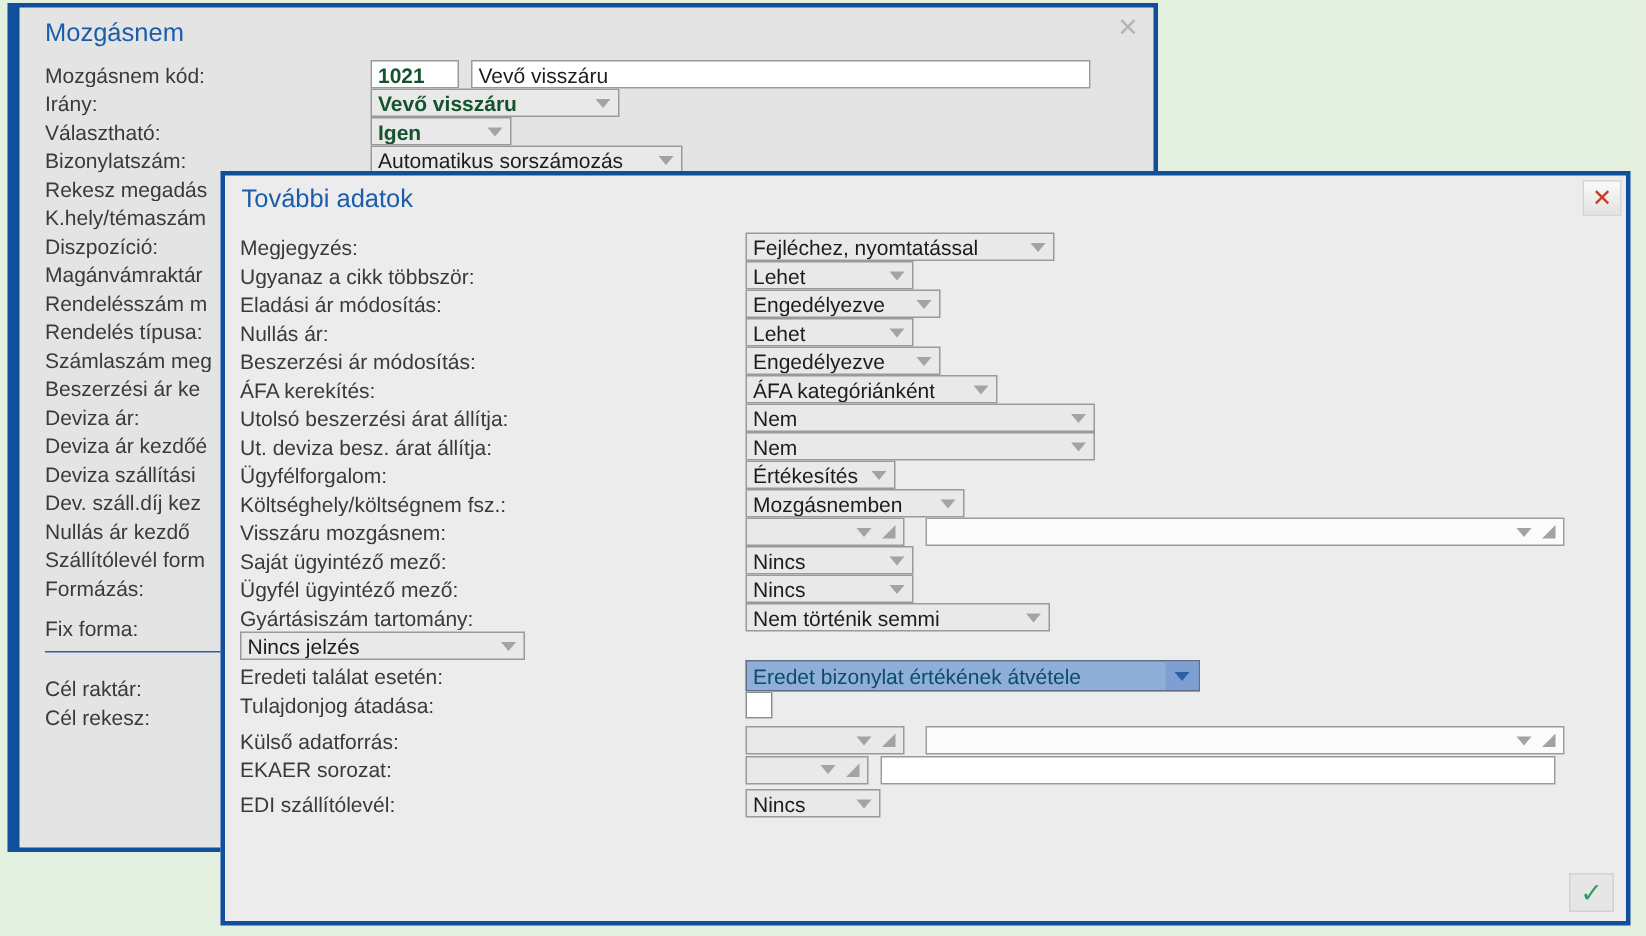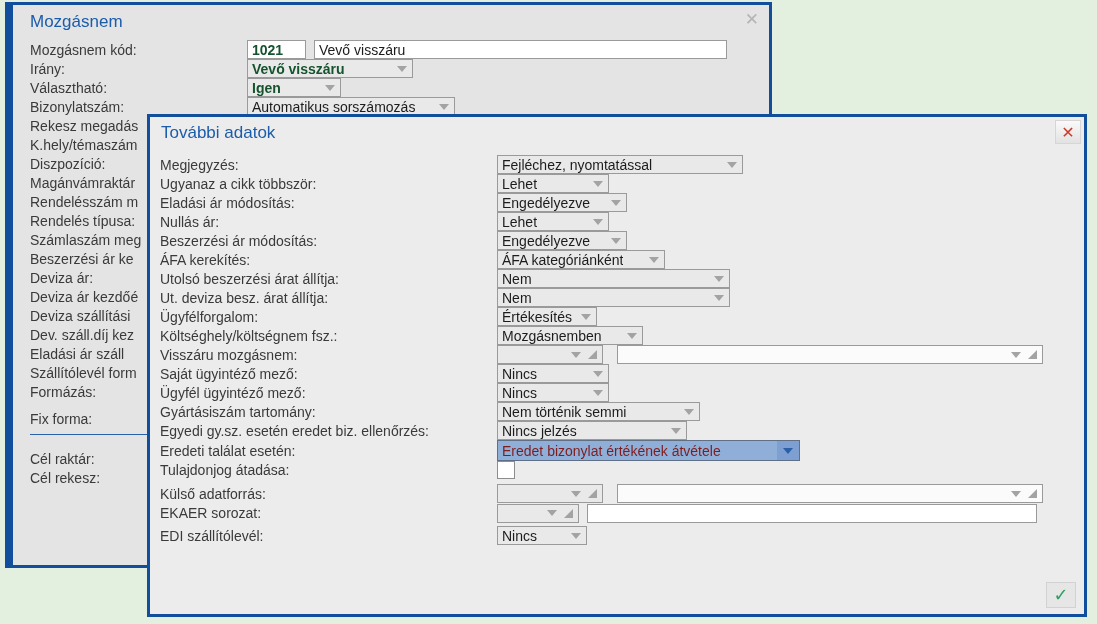--- a/index.html
+++ b/index.html
@@ -21,38 +21,38 @@
   .t{font-size:14px;color:#1c1c1c;overflow:hidden;}
   .dd,.combo,.wcombo,.inp{display:inline-flex;align-items:center;justify-content:space-between;
     box-sizing:border-box;height:19px;background:#e9e9e9;border:1px solid #9a9a9a;padding:0 5px 0 4px;flex:none;}
   .inp{background:#ffffff;justify-content:flex-start;}
   .wcombo{background:#fbfbfb;}
   .arr{width:0;height:0;border-left:5px solid transparent;border-right:5px solid transparent;
     border-top:6px solid #a3a3a3;flex:none;margin-left:6px;}
   .corner{width:0;height:0;border-left:9px solid transparent;border-bottom:9px solid #a3a3a3;flex:none;margin-left:7px;}
   .bluev .t{color:#14532d;font-weight:bold;}
   .dd.hl{background:#8fafd9;border-color:#5f6f85;padding-right:0;height:21px;}
-  .dd.hl .t{color:#7f1d1d;}
+  .dd.hl .t{color:#0c4a6e;}
   .hl-arrbox{display:flex;align-items:center;justify-content:center;width:22px;align-self:stretch;background:#7d9fd1;flex:none;}
   .hl-arrbox .arr{margin:0;border-top-color:#2c5fa6;}
   .divider{border-top:1px solid #2a62a8;margin:6px 0 0 0;height:0;}
   .mt8{margin-top:8px;}
   .mt14{margin-top:14px;}
   .r16{height:21px;}
   .r17{height:18px;margin-bottom:5px;}
   .r19{height:20px;margin-bottom:3px;}
   .cb{width:18px;height:18px;background:#fff;border:1px solid #8d8d8d;box-sizing:border-box;flex:none;}
   .okbtn{position:absolute;right:8px;bottom:6px;width:28px;height:24px;display:flex;align-items:center;justify-content:center;
     background:#e6e6e6;border:1px solid #d2d2d2;color:#2f9e62;font-size:18px;font-weight:bold;}
   .gap8{width:8px;flex:none;}
   .gap14{width:14px;flex:none;}
   
   .w59{width:59px}.w94{width:94px}.w90{width:90px}.w100{width:100px}.w106{width:106px}.w82{width:82px}
   .w112{width:112px}.w130{width:130px}.w166{width:166px}.w168{width:146px}.w190{width:190px}.w196{width:168px}
-  .w208{width:208px}.w222{width:246px}.w223{width:233px}.w248{width:203px}.w303{width:303px}
+  .w208{width:208px}.w222{width:206px}.w223{width:233px}.w248{width:203px}.w303{width:303px}
   .w413{width:413px}.w426{width:426px}.w450{width:450px}
 </style>
 </head>
 <body>
 
 <div class="dlg" id="backDlg">
   <span class="dtitle">Mozgásnem</span>
   <span class="xgray">✕</span>
 
   <div class="rows">
@@ -118,21 +118,21 @@
     <div class="brow">
         <span class="lbl">Deviza ár kezdőé</span>
       </div>
     <div class="brow">
         <span class="lbl">Deviza szállítási</span>
       </div>
     <div class="brow">
         <span class="lbl">Dev. száll.díj kez</span>
       </div>
     <div class="brow">
-        <span class="lbl">Eladási ár száll</span>
+        <span class="lbl">Nullás ár kezdő</span>
       </div>
     <div class="brow">
         <span class="lbl">Szállítólevél form</span>
       </div>
     <div class="brow">
         <span class="lbl">Formázás:</span>
       </div>
     <div class="brow mt8">
         <span class="lbl">Fix forma:</span>
       </div>
@@ -273,21 +273,20 @@
 
     <div class="frow">
       <span class="lbl">Gyártásiszám tartomány:</span>
       <span class="dd w248">
         <span class="t">Nem történik semmi</span>
         <span class="arr"></span>
       </span>
     </div>
 
     <div class="frow">
-      <span class="lbl">Egyedi gy.sz. esetén eredet biz. ellenőrzés:</span>
       <span class="dd w190">
         <span class="t">Nincs jelzés</span>
         <span class="arr"></span>
       </span>
     </div>
 
     <div class="frow r16">
       <span class="lbl">Eredeti találat esetén:</span>
       <span class="dd hl w303">
         <span class="t">Eredet bizonylat értékének átvétele</span>

